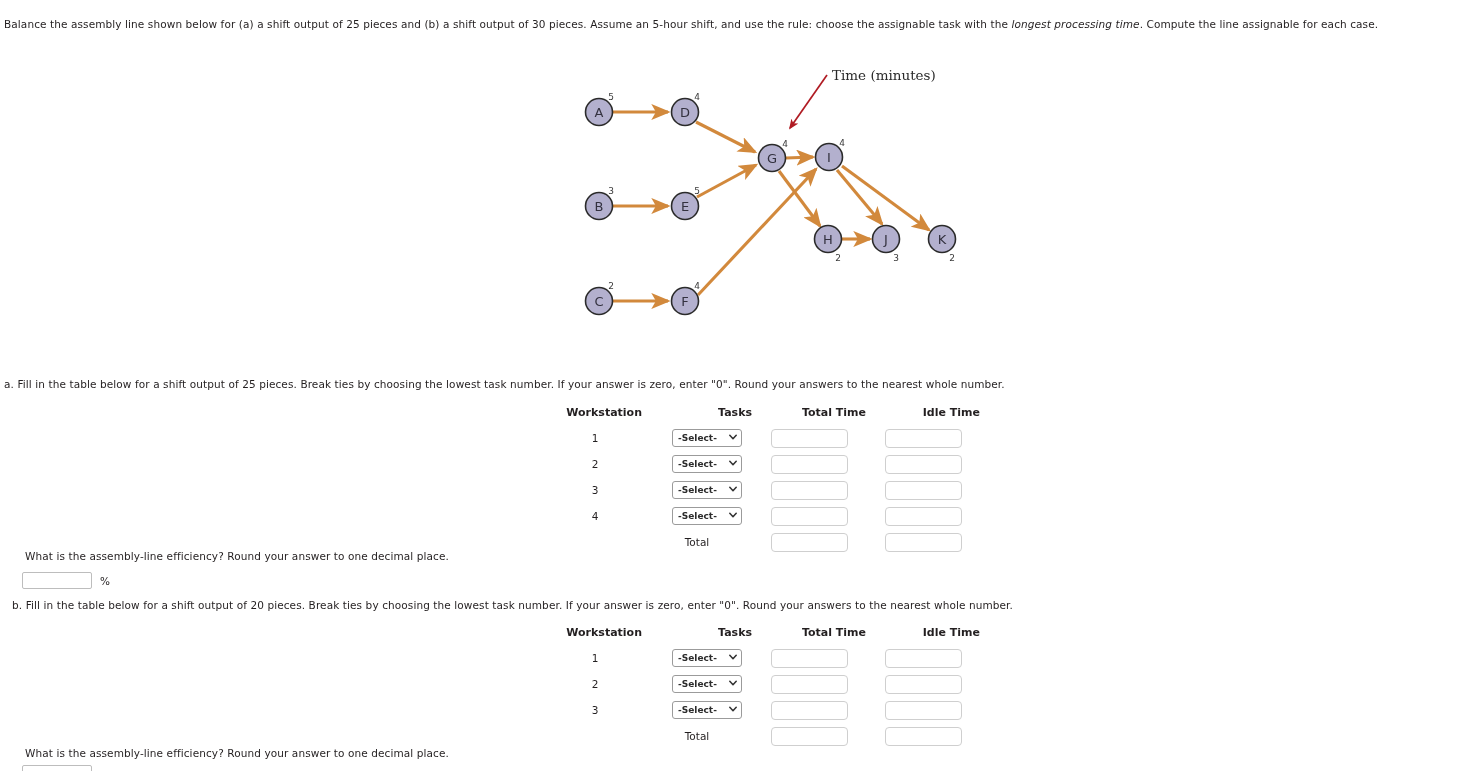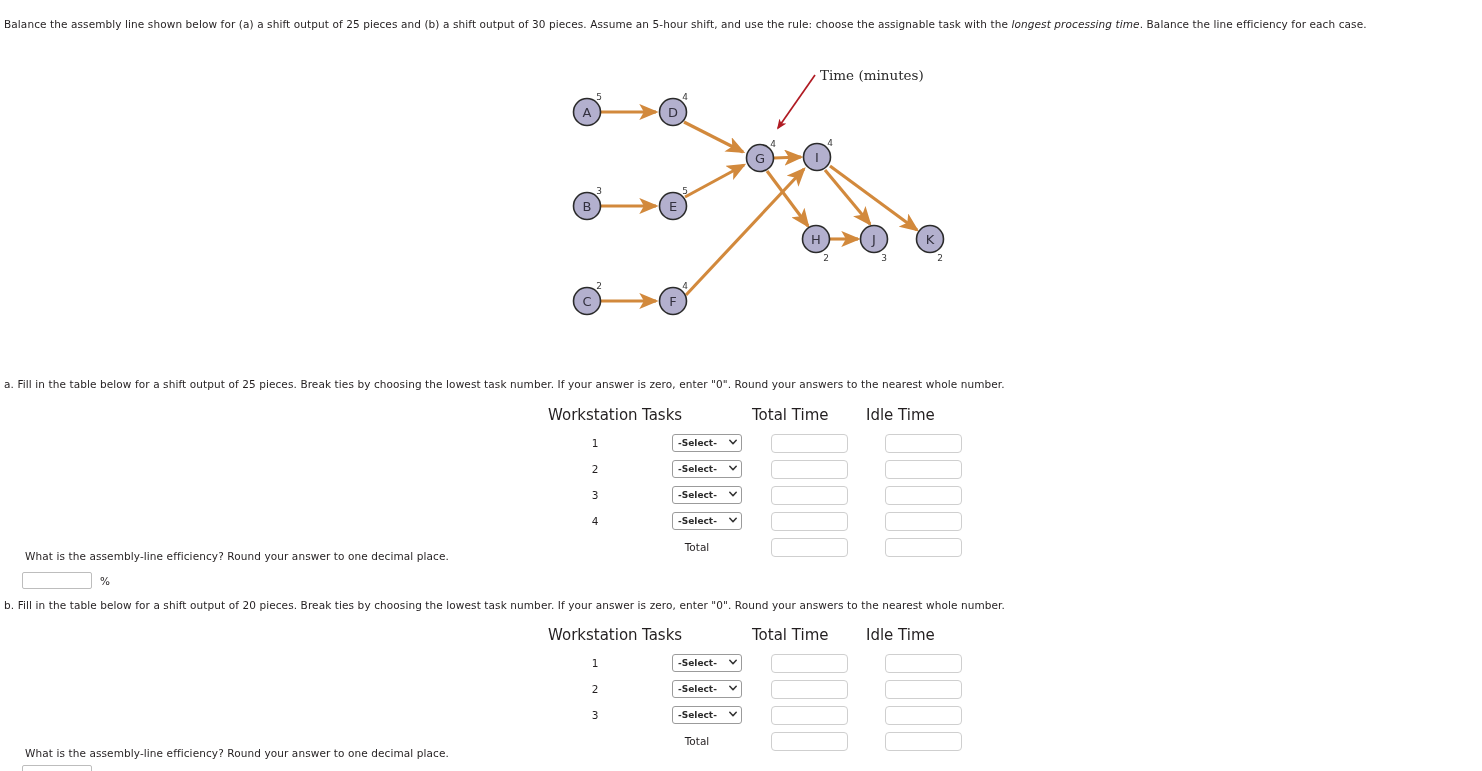--- a/index.html
+++ b/index.html
@@ -31,36 +31,36 @@
   #question-stem {
     left: 4px;
     top: 18px;
   }
   #part-a-instructions {
     left: 4px;
     top: 378px;
     text-align: center;
   }
   #part-b-instructions {
-    left: 4px;
+    left: 12px;
     top: 599px;
   }
   #efficiency-question-a {
     left: 25px;
     top: 550px;
   }
   #efficiency-question-b {
     left: 25px;
     top: 747px;
   }
 
   
   #precedence-diagram {
     position: absolute;
-    left: 555px;
+    left: 567px;
     top: 55px;
     width: 420px;
     height: 280px;
   }
   #precedence-diagram svg {
     position: absolute;
     left: 0;
     top: 0;
     width: 420px;
     height: 280px;
@@ -104,24 +104,24 @@
   .answer-table {
     position: absolute;
     border-collapse: collapse;
     font-size: 10.5px;
     color: #231f20;
   }
   #table-a { left: 548px; top: 406px; }
   #table-b { left: 548px; top: 626px; }
 
   .answer-table th {
-    font-size: 15px;
-    font-weight: normal;
+    font-size: 11px;
+    font-weight: bold;
     padding: 0 0 6px 0;
-    text-align: left;
+    text-align: right;
     color: #231f20;
   }
   .answer-table td {
     text-align: center;
     padding: 1px 0;
     height: 24px;
     vertical-align: middle;
   }
   .col-ws    { width: 94px; }
   .col-tasks { width: 110px; }
@@ -206,21 +206,21 @@
     outline: none;
   }
   .percent-sign {
     font-size: 10.5px;
     color: #231f20;
   }
 </style>
 </head>
 <body>
 
-<div class="prompt" id="question-stem"><span>Balance the assembly line shown below for (a) a shift output of 25 pieces and (b) a shift output of 30 pieces. Assume an 5-hour shift, and use the rule: choose the assignable task with the </span><i>longest processing time</i><span>. Balance the line efficiency for each case.</span></div>
+<div class="prompt" id="question-stem"><span>Balance the assembly line shown below for (a) a shift output of 25 pieces and (b) a shift output of 30 pieces. Assume an 5-hour shift, and use the rule: choose the assignable task with the </span><i>longest processing time</i><span>. Compute the line assignable for each case.</span></div>
 
 <div id="precedence-diagram">
   <svg viewBox="0 0 420 280" xmlns="http://www.w3.org/2000/svg">
     <defs>
       <marker id="arrow-orange" markerWidth="6.2" markerHeight="5.2" refX="5.4" refY="2.6" orient="auto" markerUnits="strokeWidth">
         <path d="M0,0 L6.2,2.6 L0,5.2 L1.5,2.6 Z" fill="#d2893c"></path>
       </marker>
       <marker id="arrow-red" markerWidth="6" markerHeight="5" refX="5" refY="2.5" orient="auto" markerUnits="strokeWidth">
         <path d="M0,0 L6,2.5 L0,5 L1.6,2.5 Z" fill="#b01b23"></path>
       </marker>

